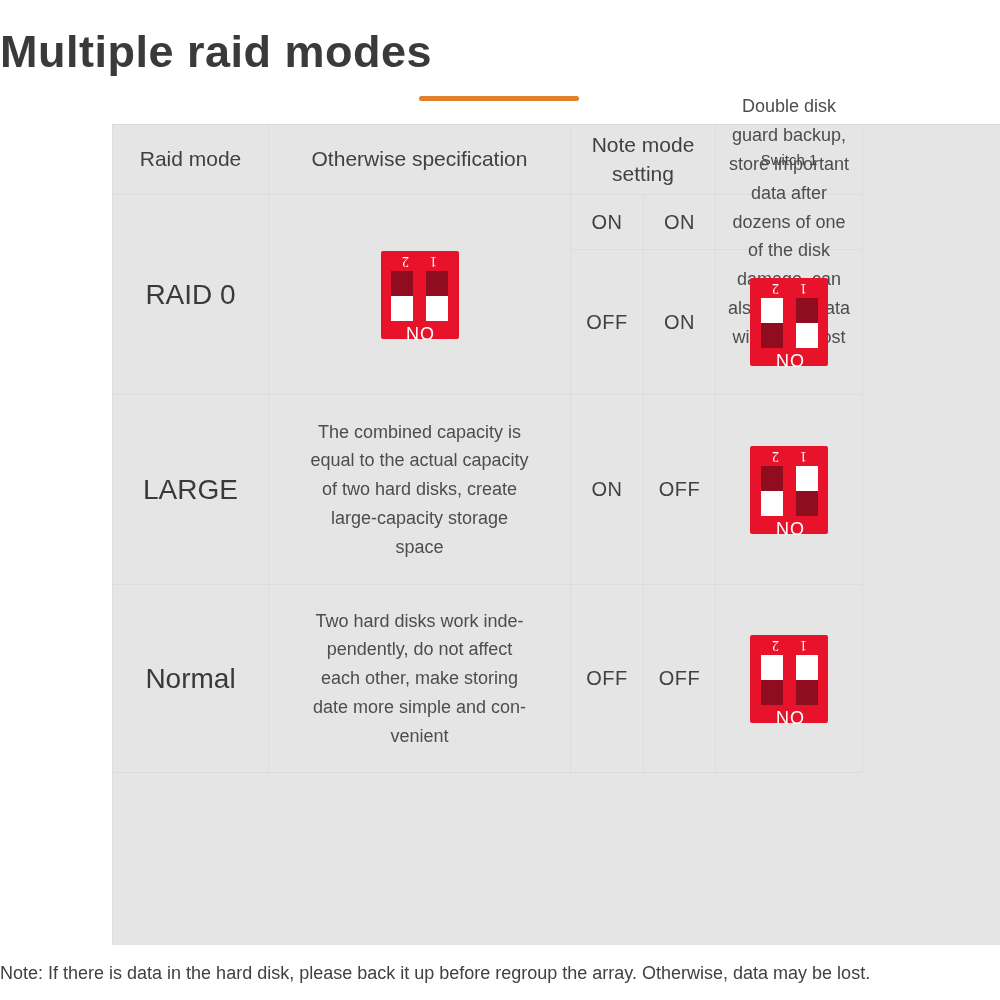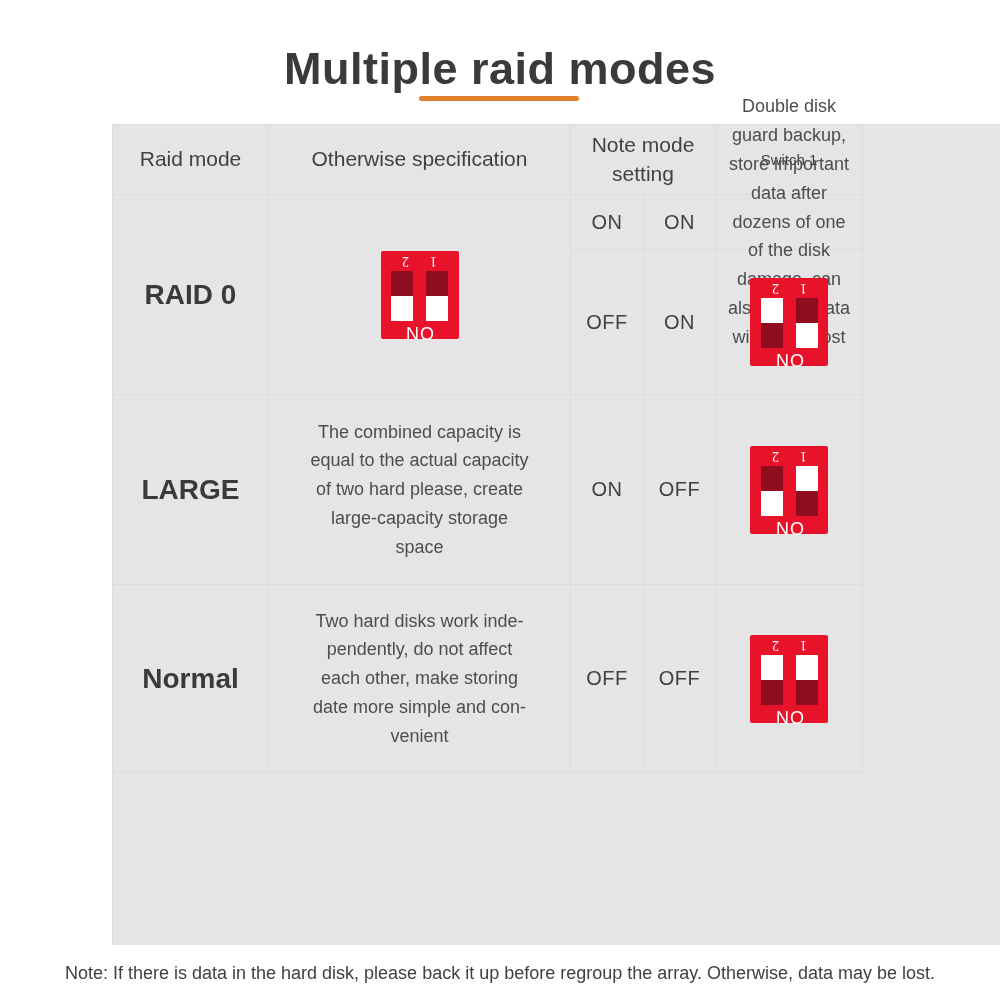--- a/index.html
+++ b/index.html
@@ -7,55 +7,55 @@
     --ink-dark:#3a3a3c;
     --ink:#414143;
     --ink-body:#4d4d4f;
     --orange:#e27f2b;
     --red:#e8132b;
     --dark-red:#8f0d1f;
   }
   *{margin:0;padding:0;box-sizing:border-box;}
   html,body{width:1000px;height:1000px;background:#ffffff;overflow:hidden;
     font-family:"Liberation Sans","DejaVu Sans",sans-serif;}
-  .title{position:absolute;top:26px;left:0;width:1000px;text-align:center;
-    font-size:45px;font-weight:700;color:var(--ink-dark);letter-spacing:0.5px;margin-top:17px;}
+  .title{position:absolute;top:26px;left:0;width:1000px;text-align:left;
+    font-size:45px;font-weight:700;color:var(--ink-dark);letter-spacing:0.5px;}
   .underline{position:absolute;top:96px;left:419px;width:160px;height:5px;
     background:var(--orange);border-radius:3px;}
   .raid-table{position:absolute;left:112px;top:124px;width:899px;
     display:grid;
     grid-template-columns:156px 302px 73px 72px 147px;
     grid-template-rows:70px 55px 145px 190px 188px 172px;
     border-top:1px solid var(--line);border-left:1px solid var(--line);
     background:#e5e5e5;}
   .cell{border-right:1px solid var(--line);border-bottom:1px solid var(--line);
     display:flex;align-items:center;justify-content:center;text-align:center;}
   .hcell{font-size:21px;color:var(--ink);line-height:1.35;}
   .span2col{grid-column:3 / 5;}
   .subh{font-size:15px;color:var(--ink);}
-  .mode{font-size:28px;font-weight:700;color:var(--ink-dark);text-align:center;}
+  .mode{font-size:28px;font-weight:400;color:var(--ink-dark);text-align:center;}
   .spec{font-size:18px;line-height:1.6;color:var(--ink-body);white-space:pre-line;
     padding:6px 10px;}
   .val{font-size:20px;color:var(--ink);letter-spacing:0.5px;}
   .span2row-1{grid-row:2 / 4;}
   
   .dip{width:78px;height:88px;background:var(--red);border-radius:2px;
     display:flex;flex-direction:column;align-items:center;padding:3px 0 4px;}
   .dip-pins{display:flex;gap:21px;height:15px;align-items:center;}
   .dip-pin{display:inline-block;transform:rotate(180deg);
     font-family:"Liberation Serif","DejaVu Serif",serif;
     font-size:14px;color:#ffffff;line-height:1;}
   .dip-slots{display:flex;gap:13px;margin-top:3px;}
   .slot{width:22px;height:50px;background:var(--dark-red);position:relative;}
   .slot::after{content:"";position:absolute;left:0;width:22px;height:25px;background:#ffffff;}
   .slot[data-state="ON"]::after{bottom:0;}
   .slot[data-state="OFF"]::after{top:0;}
   .dip-on{transform:rotate(180deg);font-size:18px;color:#ffffff;line-height:1;
     margin-top:3px;letter-spacing:1px;}
-  .note{position:absolute;top:963px;left:0;width:1000px;text-align:center;
+  .note{position:absolute;top:963px;left:0;width:1000px;text-align:left;
     font-size:18px;color:var(--ink);}
 </style>
 </head>
 <body>
 
 <div class="title">Multiple raid modes</div>
 <div class="underline"></div>
 
 <div class="raid-table">
 
@@ -98,21 +98,21 @@
         <div class="slot" data-state="OFF"></div>
         <div class="slot" data-state="ON"></div>
       </div>
       <div class="dip-on">ON</div>
     </div>
   </div>
 
   <div class="cell mode">LARGE</div>
   <div class="cell spec">The combined capacity is
 equal to the actual capacity
-of two hard please, create
+of two hard disks, create
 large-capacity storage
 space</div>
   <div class="cell val">ON</div>
   <div class="cell val">OFF</div>
   <div class="cell">
     <div class="dip">
       <div class="dip-pins">
         <span class="dip-pin">2</span>
         <span class="dip-pin">1</span>
       </div>

